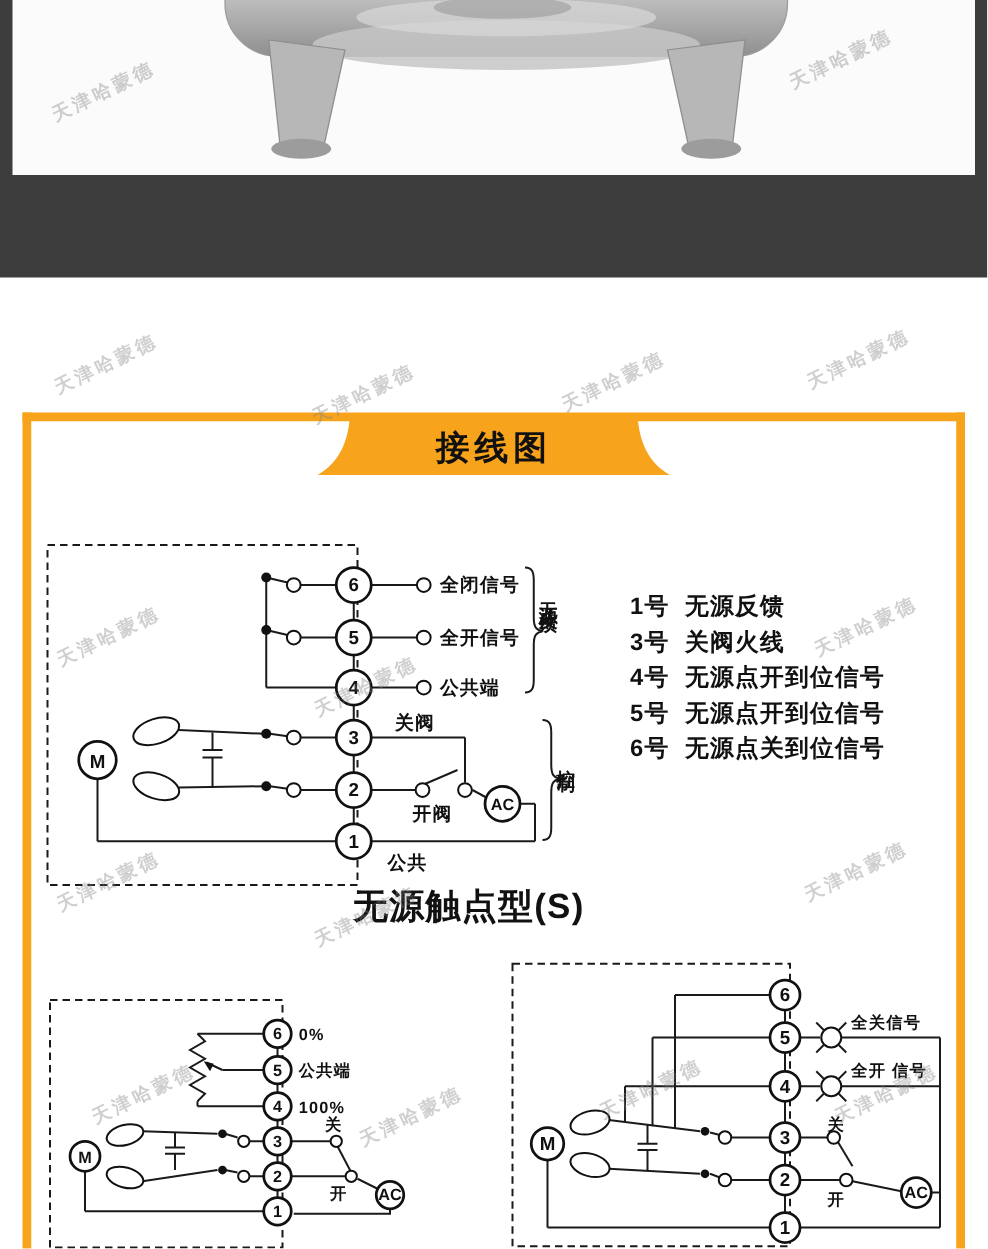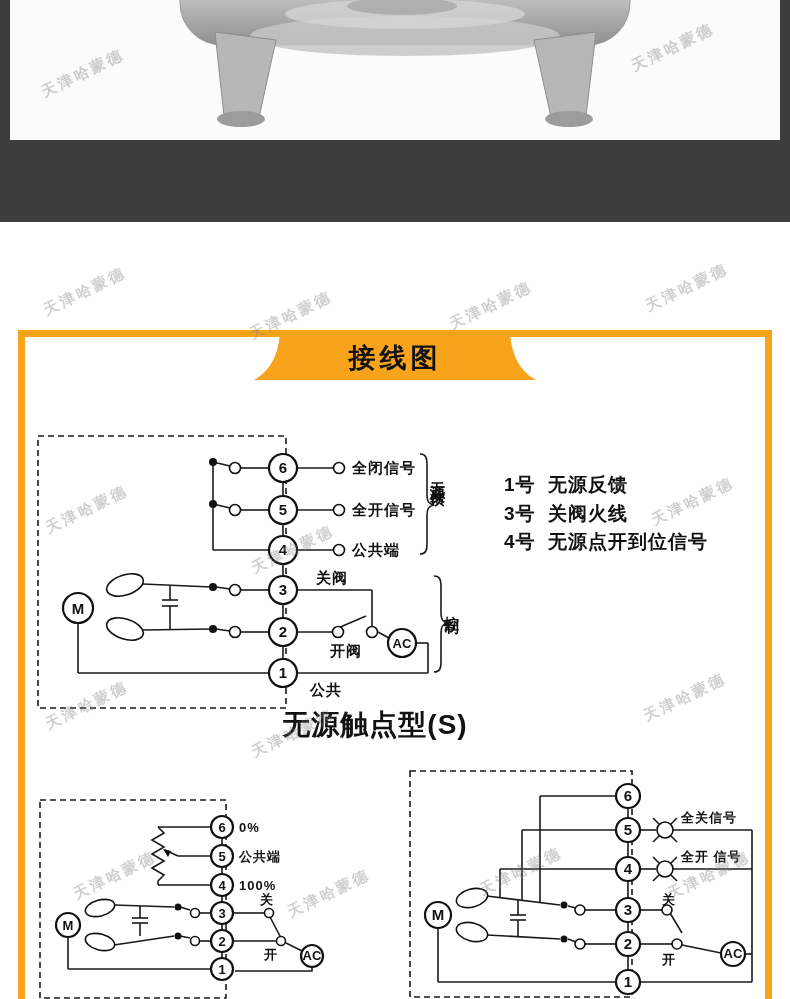--- a/index.html
+++ b/index.html
@@ -162,20 +162,28 @@
         <span>无源反馈</span>
       </div>
     <div class="note-row">
         <span class="note-num">3号</span>
         <span>关阀火线</span>
       </div>
     <div class="note-row">
         <span class="note-num">4号</span>
         <span>无源点开到位信号</span>
       </div>
+    <div class="note-row">
+        <span class="note-num">5号</span>
+        <span>无源点开到位信号</span>
+      </div>
+    <div class="note-row">
+        <span class="note-num">6号</span>
+        <span>无源点关到位信号</span>
+      </div>
   </div>
 
   <div class="caption">无源触点型(S)</div>
 
   <svg class="diag d2" width="330" height="204" viewBox="0 0 330 204">
     <rect class="dash" x="12" y="5" width="186" height="198"></rect>
     <g class="wire">
       <line x1="194" y1="32" x2="194" y2="174"></line>
 
       <line x1="130" y1="32" x2="183" y2="32"></line>

